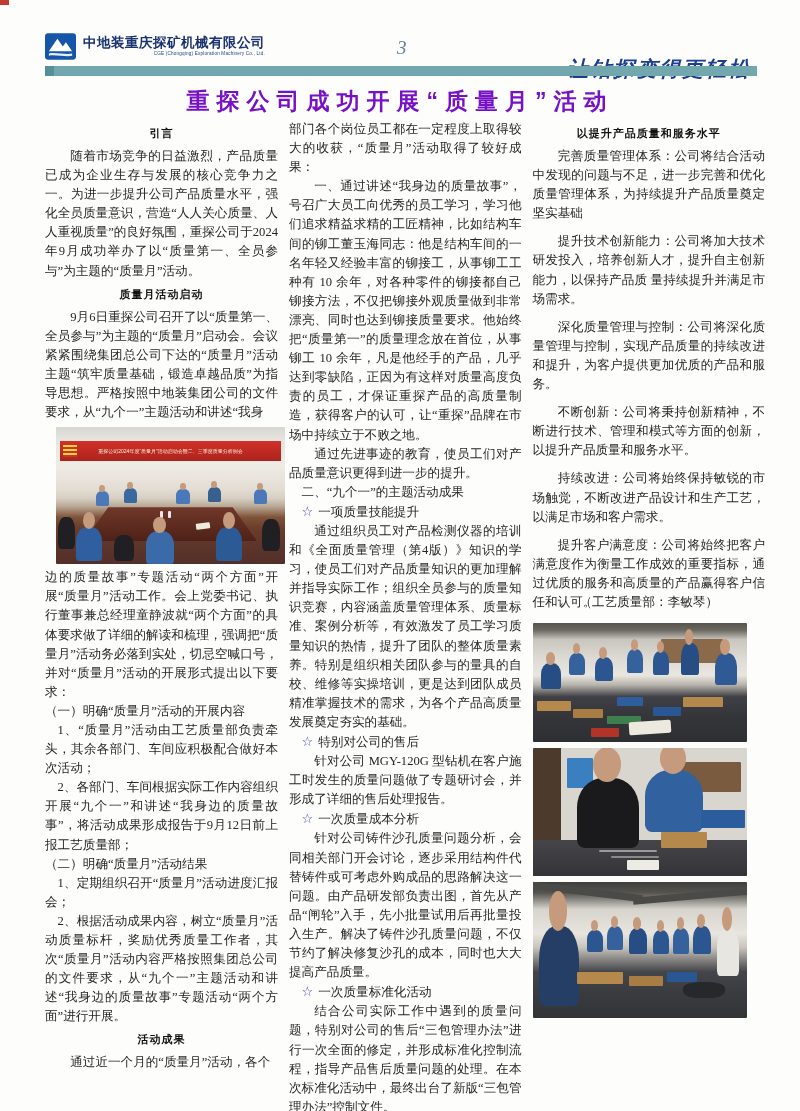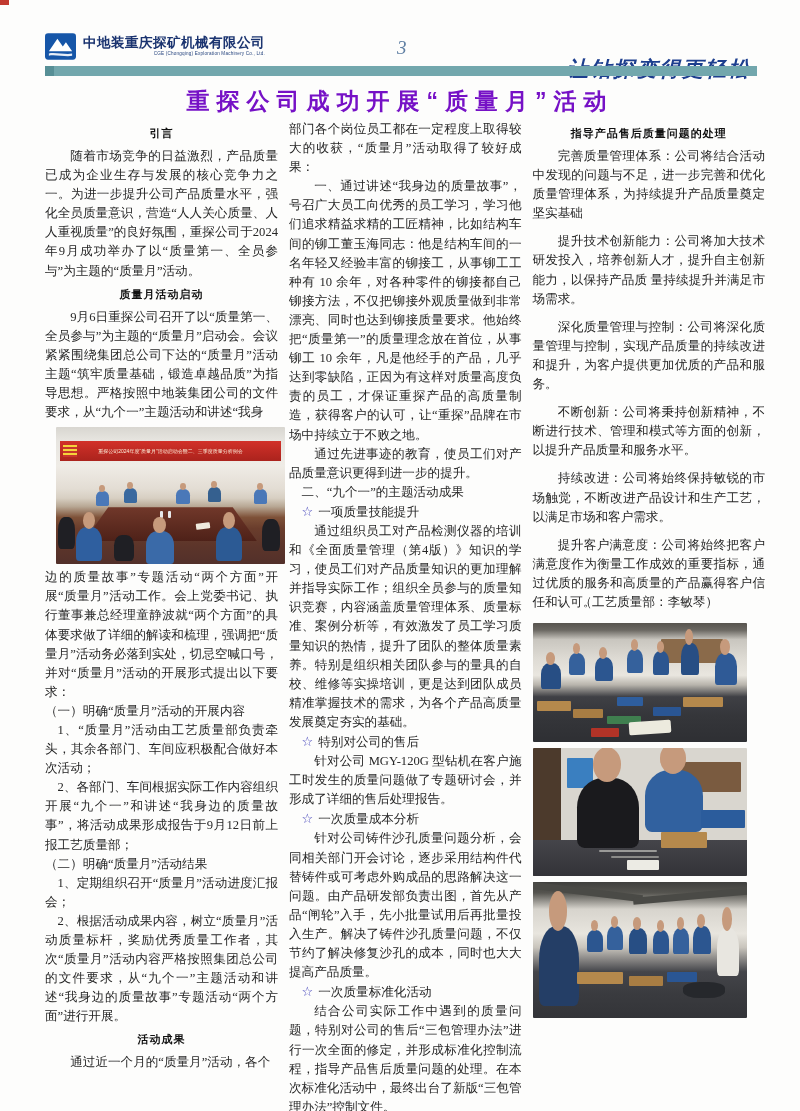--- a/index.html
+++ b/index.html
@@ -130,21 +130,21 @@
       <p class="ind">通过组织员工对产品检测仪器的培训和《全面质量管理（第4版）》知识的学习，使员工们对产品质量知识的更加理解并指导实际工作；组织全员参与的质量知识竞赛，内容涵盖质量管理体系、质量标准、案例分析等，有效激发了员工学习质量知识的热情，提升了团队的整体质量素养。特别是组织相关团队参与的量具的自校、维修等实操培训，更是达到团队成员精准掌握技术的需求，为各个产品高质量发展奠定夯实的基础。</p>
       <p class="star-line"><span class="star">☆</span><span>特别对公司的售后</span></p>
       <p class="ind">针对公司 MGY-120G 型钻机在客户施工时发生的质量问题做了专题研讨会，并形成了详细的售后处理报告。</p>
       <p class="star-line"><span class="star">☆</span><span>一次质量成本分析</span></p>
       <p class="ind">针对公司铸件沙孔质量问题分析，会同相关部门开会讨论，逐步采用结构件代替铸件或可考虑外购成品的思路解决这一问题。由产品研发部负责出图，首先从产品“闸轮”入手，先小批量试用后再批量投入生产。解决了铸件沙孔质量问题，不仅节约了解决修复沙孔的成本，同时也大大提高产品质量。</p>
       <p class="star-line"><span class="star">☆</span><span>一次质量标准化活动</span></p>
       <p class="ind">结合公司实际工作中遇到的质量问题，特别对公司的售后“三包管理办法”进行一次全面的修定，并形成标准化控制流程，指导产品售后质量问题的处理。在本次标准化活动中，最终出台了新版“三包管理办法”控制文件。</p>
     </div>
 
     <div class="col">
-      <h3 class="sec">指导产品售后质量问题的处理</h3>
+      <h3 class="sec">以提升产品质量和服务水平</h3>
       <p class="c3p">完善质量管理体系：公司将结合活动中发现的问题与不足，进一步完善和优化质量管理体系，为持续提升产品质量奠定坚实基础</p>
       <p class="c3p">提升技术创新能力：公司将加大技术研发投入，培养创新人才，提升自主创新能力，以保持产品质 量持续提升并满足市场需求。</p>
       <p class="c3p">深化质量管理与控制：公司将深化质量管理与控制，实现产品质量的持续改进和提升，为客户提供更加优质的产品和服务。</p>
       <p class="c3p">不断创新：公司将秉持创新精神，不断进行技术、管理和模式等方面的创新，以提升产品质量和服务水平。</p>
       <p class="c3p">持续改进：公司将始终保持敏锐的市场触觉，不断改进产品设计和生产工艺，以满足市场和客户需求。</p>
       <p class="c3p c3p-last">提升客户满意度：公司将始终把客户满意度作为衡量工作成效的重要指标，通过优质的服务和高质量的产品赢得客户信任和认可。</p>
       <p class="c3p byline">（工艺质量部：李敏琴）</p>
 
       <div class="photo ph-c3 ph2">
         <i class="prop" style="left:128px;top:16px;width:62px;height:24px;background:#8a6a4a;"></i>

